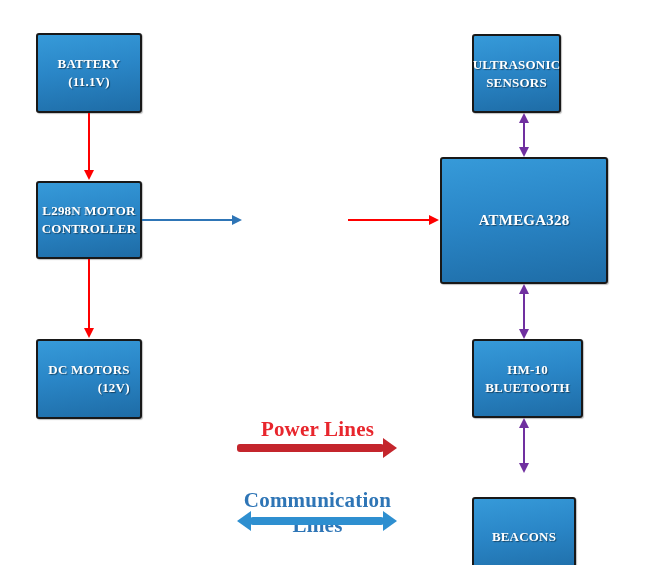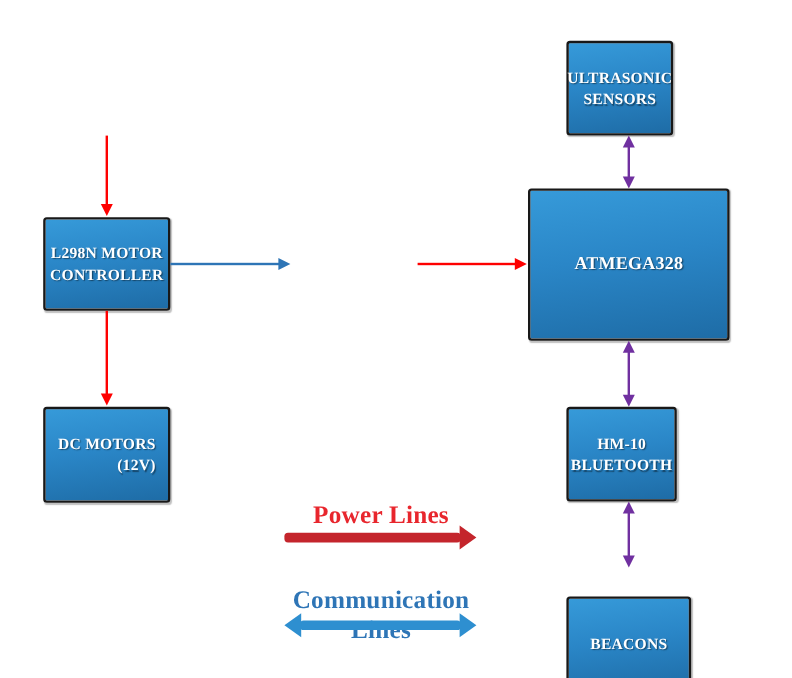--- a/index.html
+++ b/index.html
@@ -96,20 +96,24 @@
     transform: translateY(-50%);
     border-top: 10px solid transparent; border-bottom: 10px solid transparent;
     border-right: 14px solid currentColor;
   }
 </style>
 </head>
 <body>
 
 <div id="canvas">
 
+  <div class="node" id="node-battery" style="left:36px; top:33px; width:106px; height:80px;">
+    <div class="node-label">BATTERY
+(11.1V)</div>
+  </div>
 
   <div class="node" id="node-motor-controller" style="left:36px; top:181px; width:106px; height:78px;align-items:center;">
     <div class="node-label">L298N MOTOR
 CONTROLLER</div>
   </div>
 
   <div class="node" id="node-dc-motors" style="left:36px; top:339px; width:106px; height:80px;text-align:right;">
     <div class="node-label">DC MOTORS
 (12V)</div>
   </div>
@@ -117,21 +121,21 @@
 
   <div class="node" id="node-atmega328" style="left:440px; top:157px; width:168px; height:127px;">
     <div class="node-label">ATMEGA328</div>
   </div>
 
   <div class="node" id="node-ultrasonic-sensors" style="left:472px; top:34px; width:89px; height:79px;">
     <div class="node-label">ULTRASONIC
 SENSORS</div>
   </div>
 
-  <div class="node" id="node-hm10-bluetooth" style="left:472px; top:339px; width:92px; height:79px;">
+  <div class="node" id="node-hm10-bluetooth" style="left:472px; top:339px; width:111px; height:79px;">
     <div class="node-label">HM-10
 BLUETOOTH</div>
   </div>
 
   <div class="node" id="node-beacons" style="left:472px; top:473px; width:104px; height:80px;margin-top:24px;">
     <div class="node-label">BEACONS</div>
   </div>
 
   <div class="vline c-red t-red head-down" style="left:88px; top:113px; height:58px;"></div>
 

